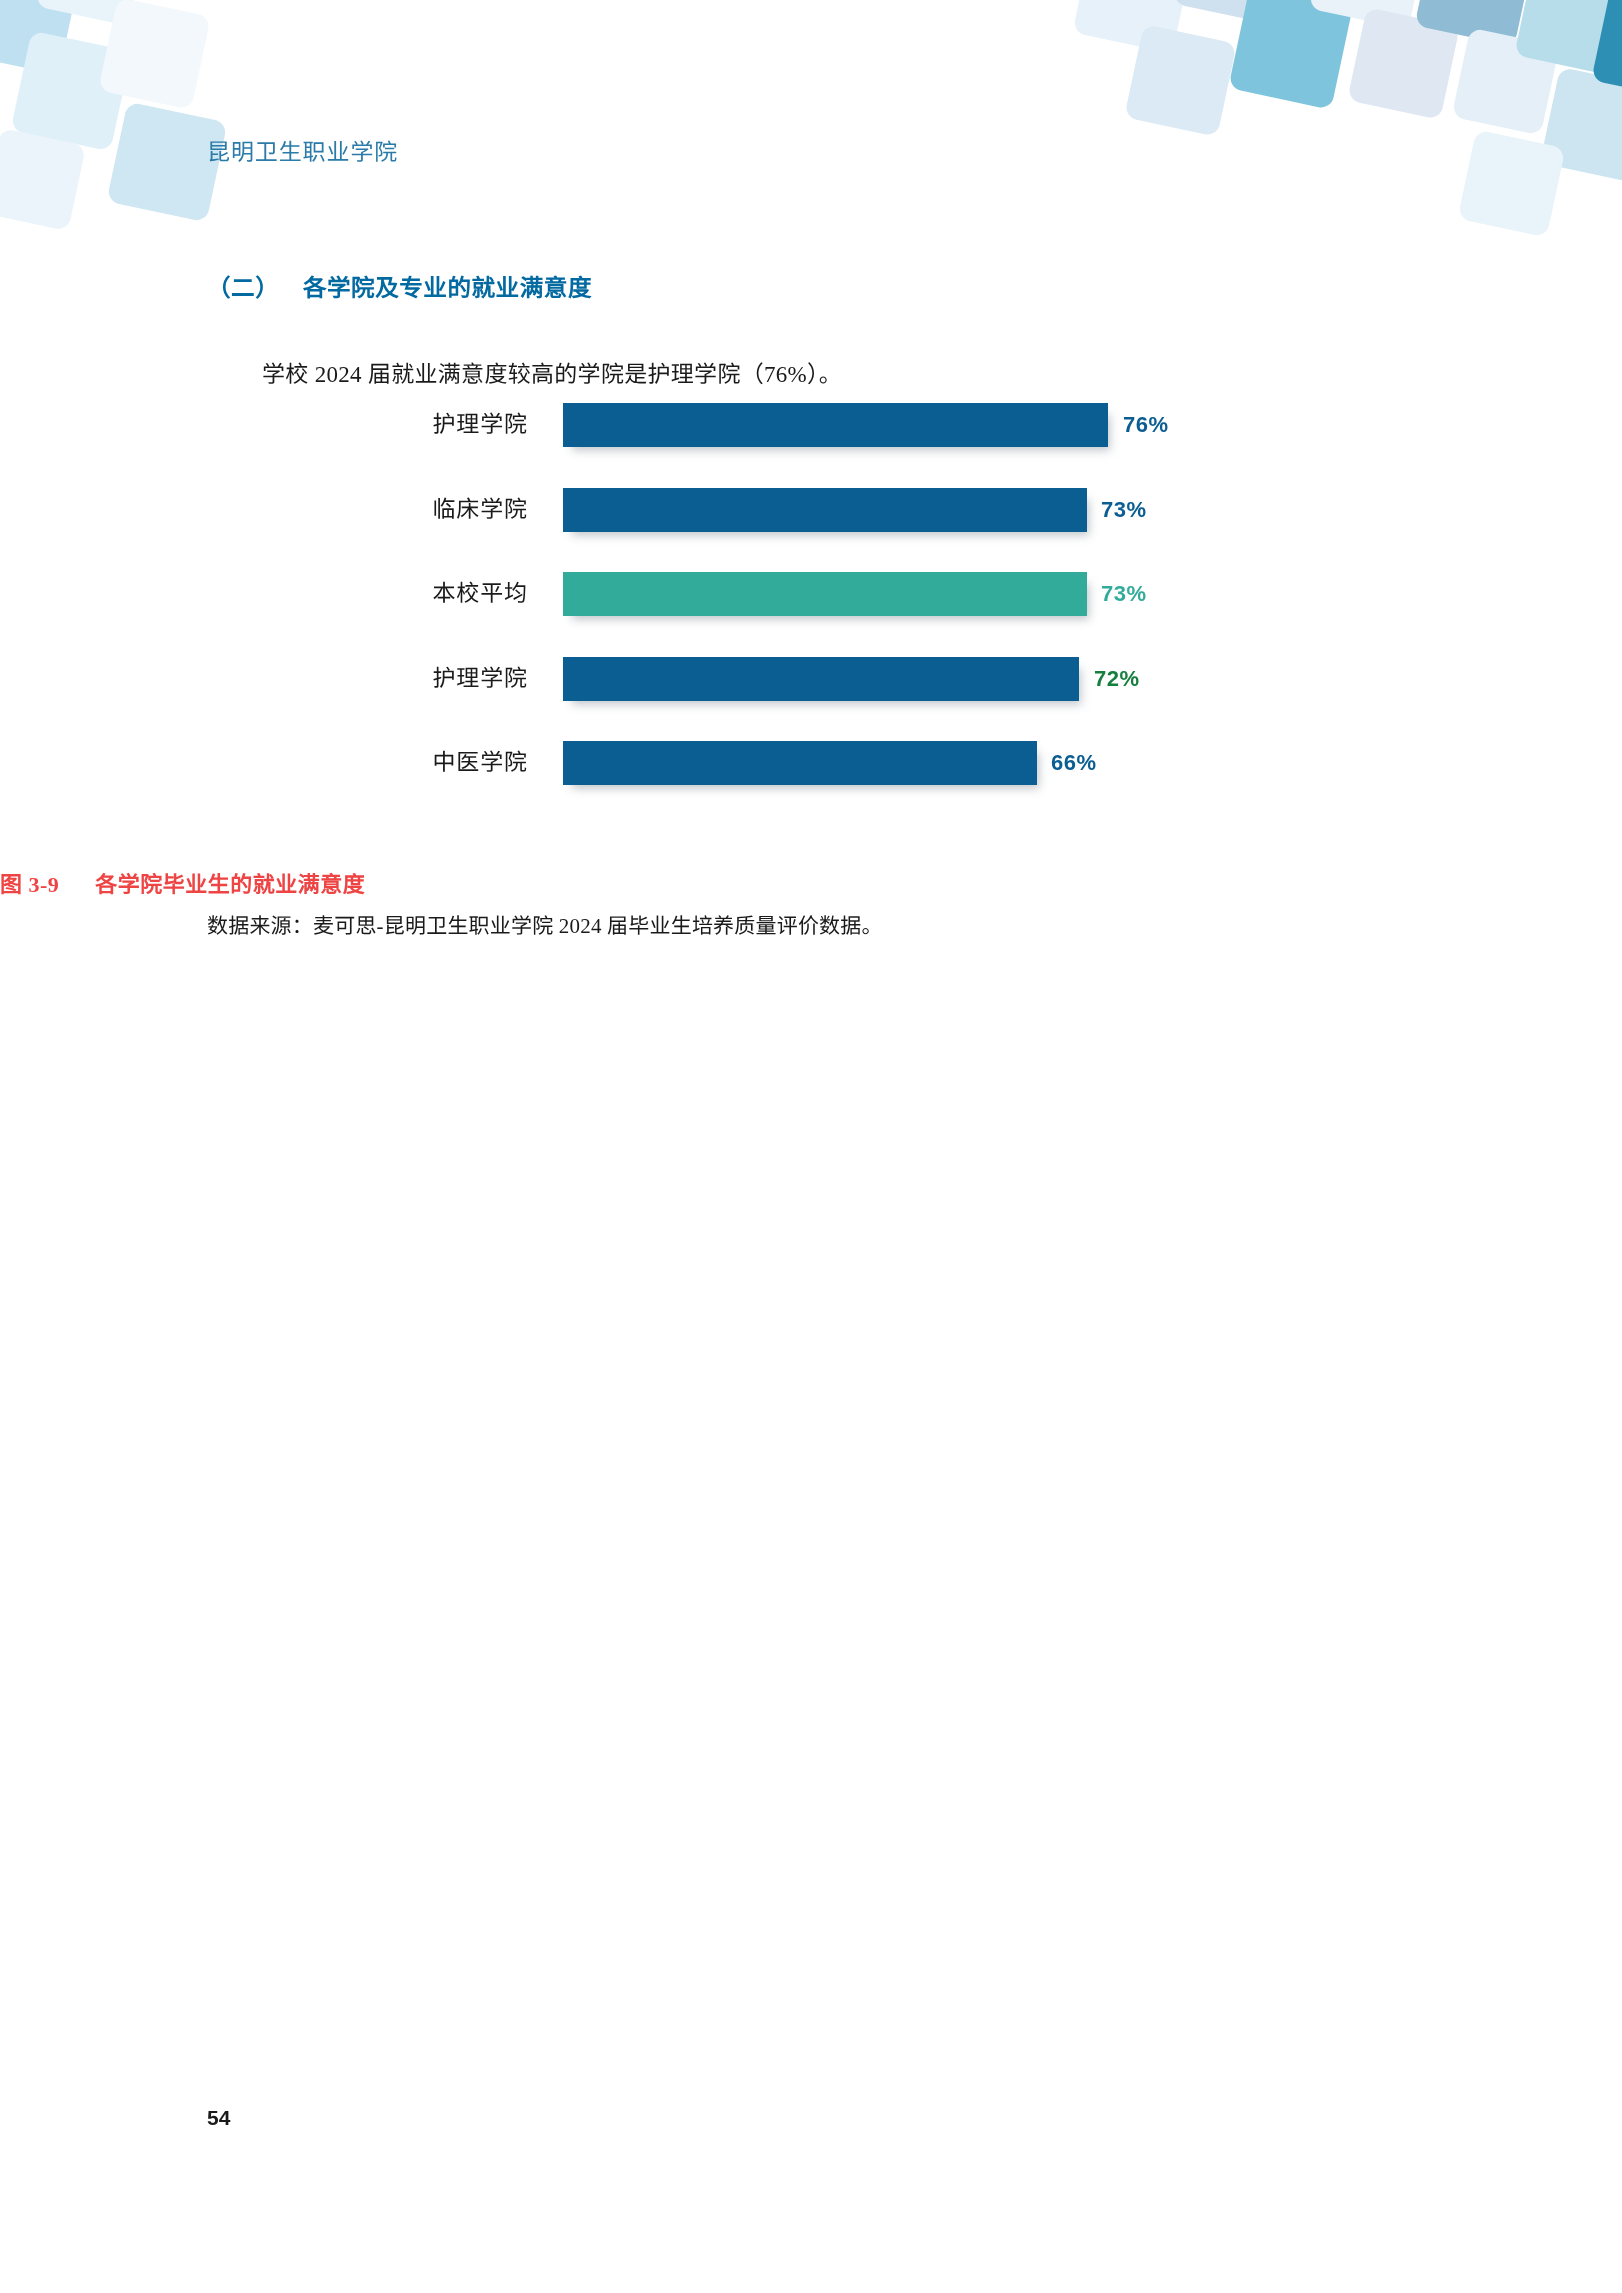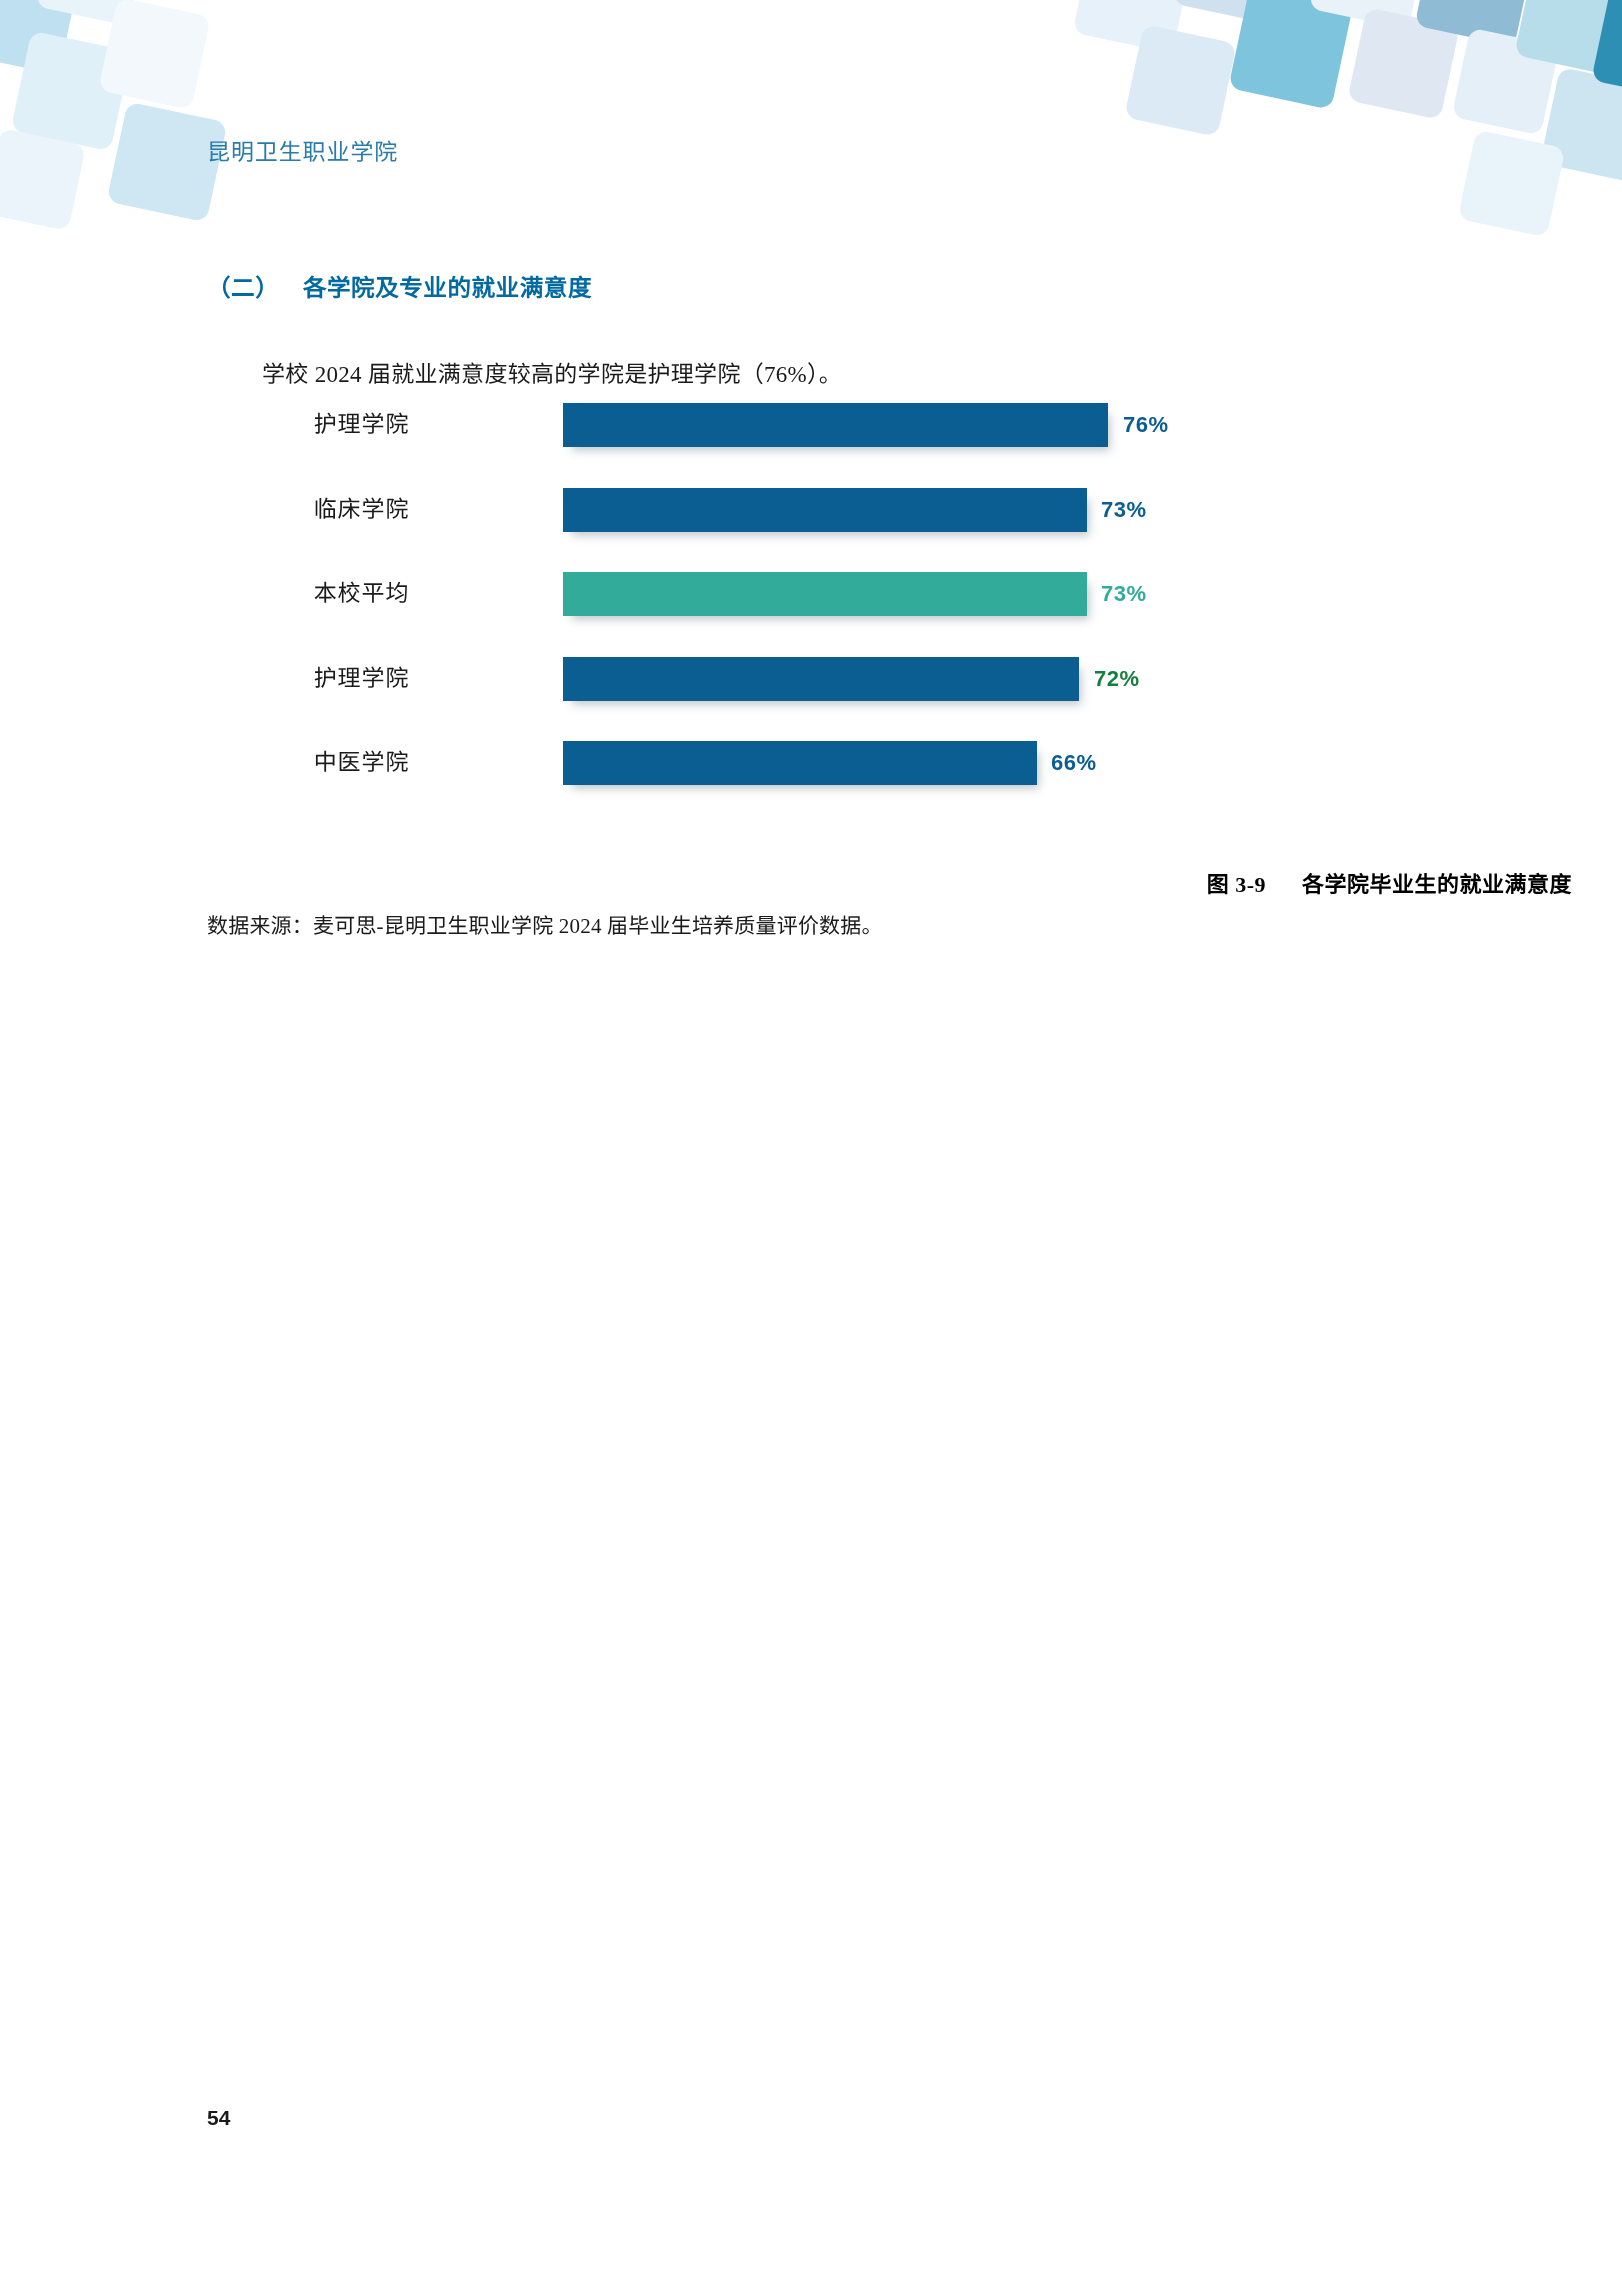--- a/index.html
+++ b/index.html
@@ -71,23 +71,23 @@
     height: 418px;
   }
   .row {
     position: absolute;
     left: 0;
     width: 100%;
     height: 49px;
   }
   .row-label {
     position: absolute;
-    left: 0;
+    left: 12px;
     width: 309px;
-    text-align: center;
+    text-align: right;
     font-size: 23px;
     color: #1a1a1a;
     line-height: 49px;
     height: 49px;
     letter-spacing: 0.9px;
   }
   .bar-wrap {
     position: absolute;
     left: 356px;
     top: 0;
@@ -111,24 +111,24 @@
     font-family: "Liberation Sans", sans-serif;
     letter-spacing: 0.5px;
   }
 
   
   .fig-caption {
     position: absolute;
     left: 0;
     top: 866px;
     width: 1572px;
-    text-align: right;
+    text-align: left;
     font-size: 22px;
     font-weight: bold;
-    color: #000000;
+    color: #ef4444;
     letter-spacing: 0.5px;
   }
   .fig-caption .fig-no { margin-right: 36px; }
 
   .source-note {
     position: absolute;
     left: 207px;
     top: 909px;
     font-size: 21px;
     color: #1a1a1a;

